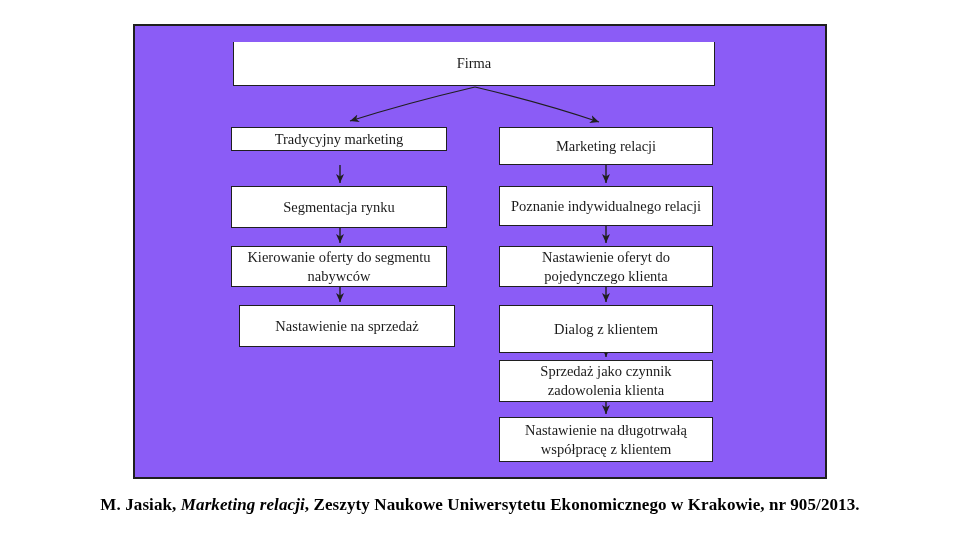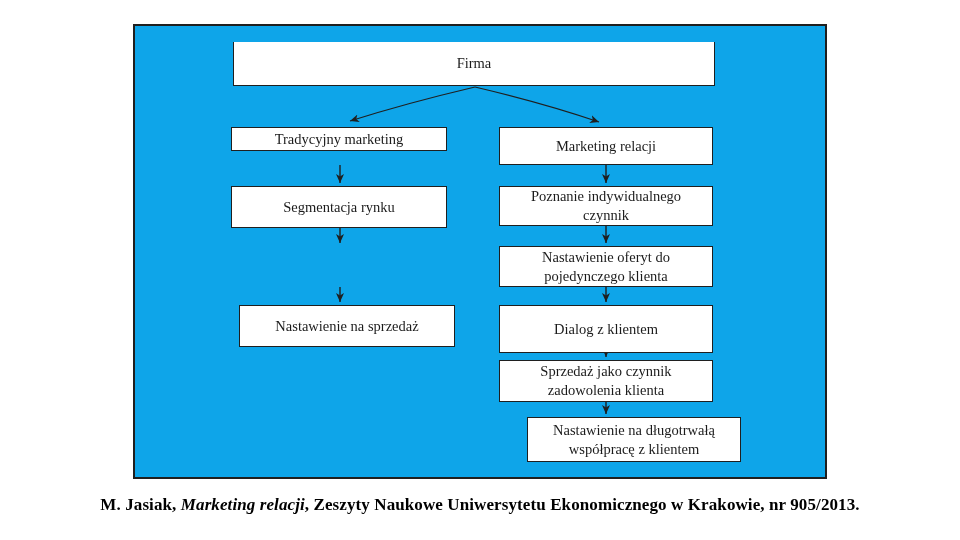--- a/index.html
+++ b/index.html
@@ -10,21 +10,21 @@
     font-family: "Liberation Serif", serif;
     position: relative;
   }
   .stage { position: absolute; left: 0; top: 0; width: 960px; height: 540px; }
 
   .frame {
     position: absolute; left: 133px; top: 24px;
     width: 694px; height: 455px;
     border: 2px solid #1f1f1f;
     box-sizing: border-box;
-    background: #0ea5e9;
+    background: #8b5cf6;
   }
 
   .node {
     position: absolute;
     border: 1.5px solid #1f1f1f;
     box-sizing: border-box;
     display: flex; align-items: center; justify-content: center;
     text-align: center;
     font-size: 14.5px; line-height: 1.3;
     color: #1b1b1b;
@@ -44,21 +44,21 @@
   .l2 { top: 220px; height: 41px; }
   .l3 { top: 279px; height: 42px; margin-left: 8px; }
 
   
   .r { left: 364px; width: 214px; }
   .r0 { top: 101px; height: 38px; }
   .r1 { top: 160px; height: 40px; }
   .r2 { top: 220px; height: 41px; }
   .r3 { top: 279px; height: 48px; }
   .r4 { top: 334px; height: 42px; }
-  .r5 { top: 391px; height: 45px; margin-left: 28px; }
+  .r5 { top: 391px; height: 45px; }
 
   .arrows {
     position: absolute; left: 0; top: 0;
     width: 694px; height: 455px;
     pointer-events: none;
   }
 
   .citation {
     position: absolute; left: 0; top: 495px; width: 960px;
     text-align: center;
@@ -96,24 +96,25 @@
       <line x1="471" y1="200" x2="471" y2="217" stroke="#1f1f1f" stroke-width="1.4" marker-end="url(#head)"></line>
       <line x1="471" y1="261" x2="471" y2="276" stroke="#1f1f1f" stroke-width="1.4" marker-end="url(#head)"></line>
       <line x1="471" y1="321" x2="471" y2="331" stroke="#1f1f1f" stroke-width="1.4" marker-end="url(#head)"></line>
       <line x1="471" y1="376" x2="471" y2="388" stroke="#1f1f1f" stroke-width="1.4" marker-end="url(#head)"></line>
     </svg>
 
     <div class="node node-root">Firma</div>
 
     <div class="node l l0">Tradycyjny marketing</div>
     <div class="node l l1">Segmentacja rynku</div>
+    <div class="node l l2">Kierowanie oferty do segmentu nabywców</div>
     <div class="node l l3">Nastawienie na sprzedaż</div>
 
     <div class="node r r0">Marketing relacji</div>
-    <div class="node r r1">Poznanie indywidualnego czynnik</div>
+    <div class="node r r1">Poznanie indywidualnego relacji</div>
     <div class="node r r2">Nastawienie oferyt do pojedynczego klienta</div>
     <div class="node r r3">Dialog z klientem</div>
     <div class="node r r4">Sprzedaż jako czynnik zadowolenia klienta</div>
     <div class="node r r5">Nastawienie na długotrwałą współpracę z klientem</div>
 
   </div>
 
   <div class="citation">
     <span>M. Jasiak, </span><span class="work">Marketing relacji</span><span>, Zeszyty Naukowe Uniwersytetu Ekonomicznego w Krakowie, nr 905/2013.</span>
   </div>

